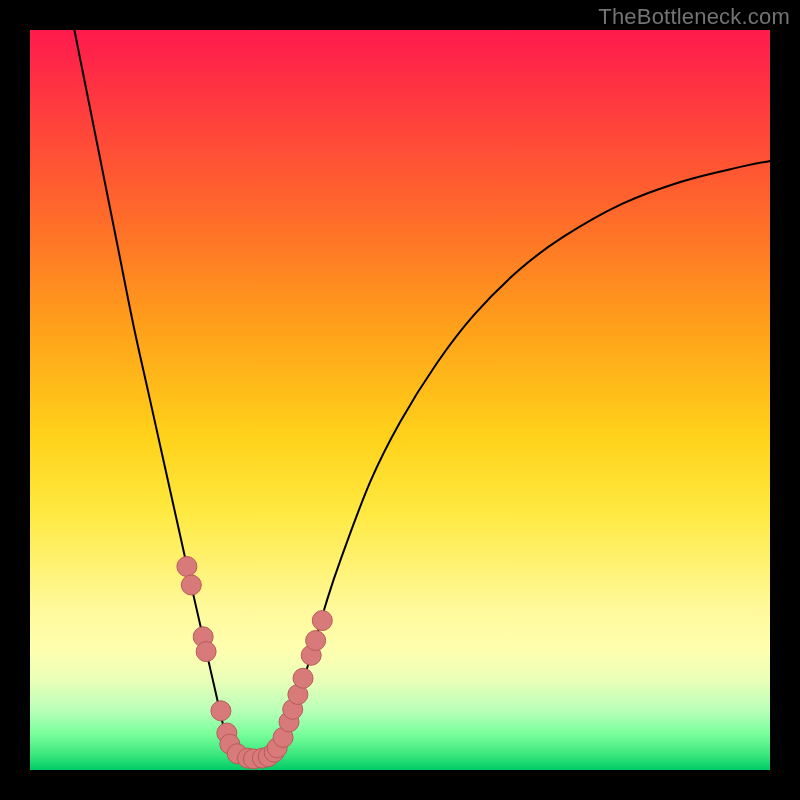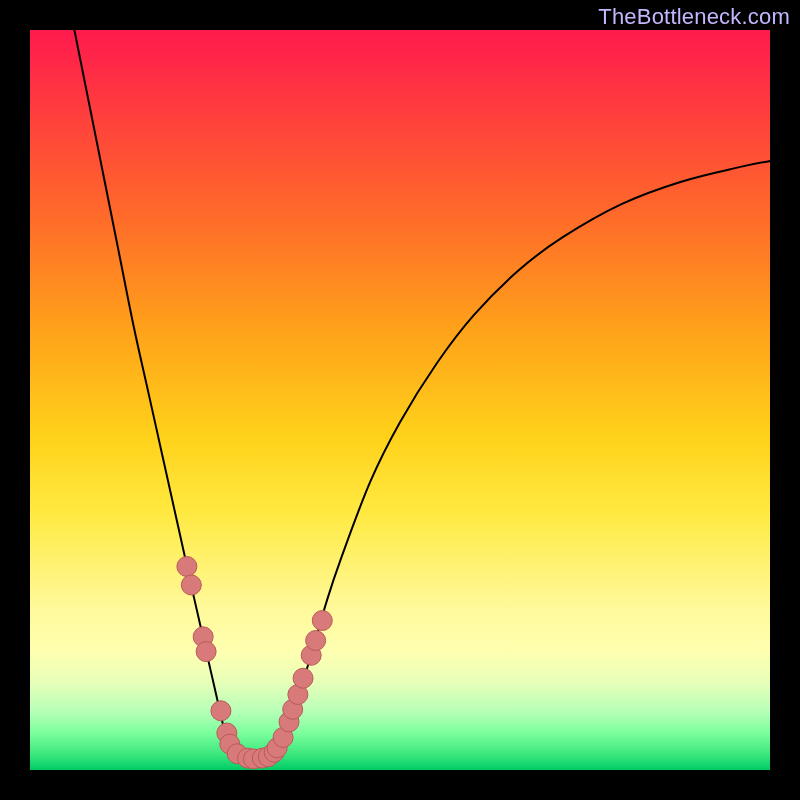--- a/index.html
+++ b/index.html
@@ -36,21 +36,21 @@
       #b8ffb8 92%,
       #7cff9c 95%,
       #39e67c 98%,
       #00cc66 100%
     );
   }
   .watermark {
     position: absolute;
     top: 4px;
     right: 10px;
-    color: #c4b5fd;
+    color: #737373;
     font-size: 22px;
     letter-spacing: 0.2px;
     user-select: none;
   }
   svg.overlay {
     position: absolute;
     left: 0;
     top: 0;
     width: 740px;
     height: 740px;

